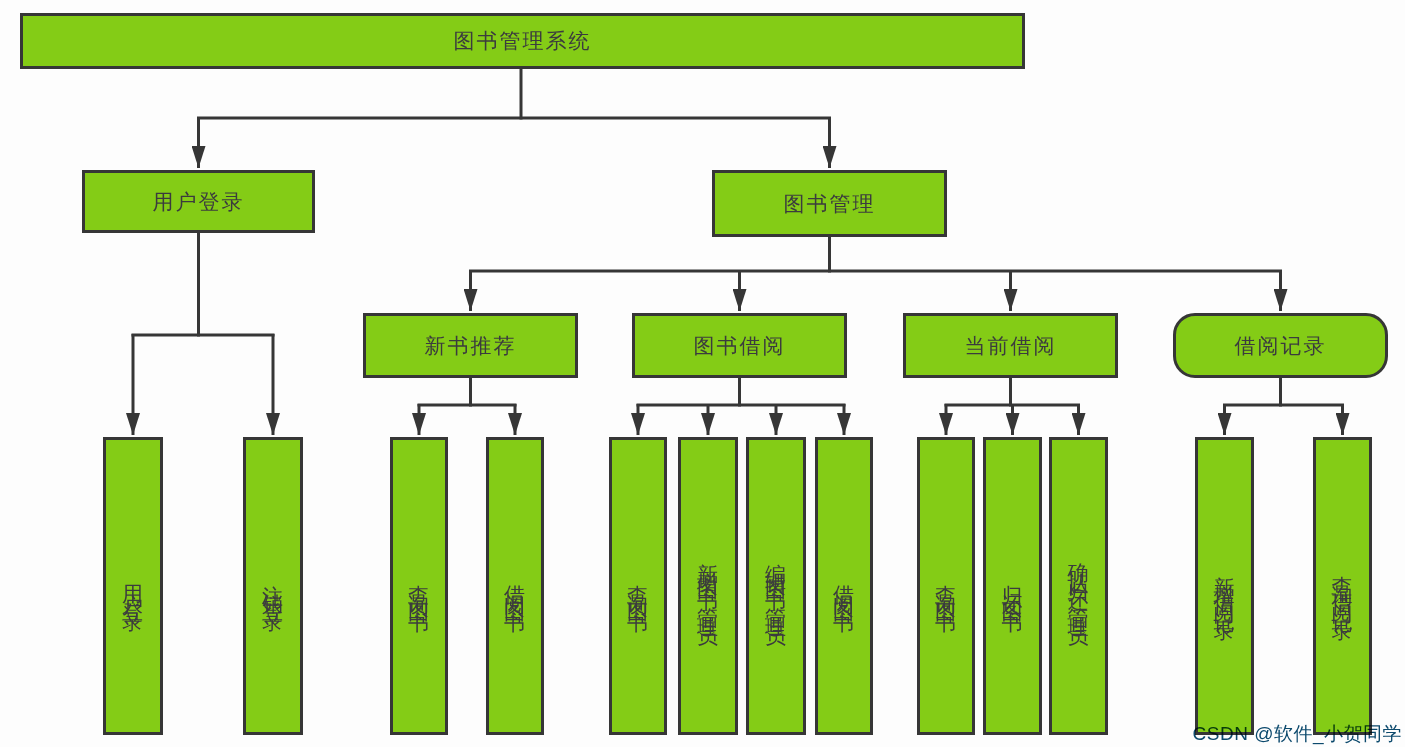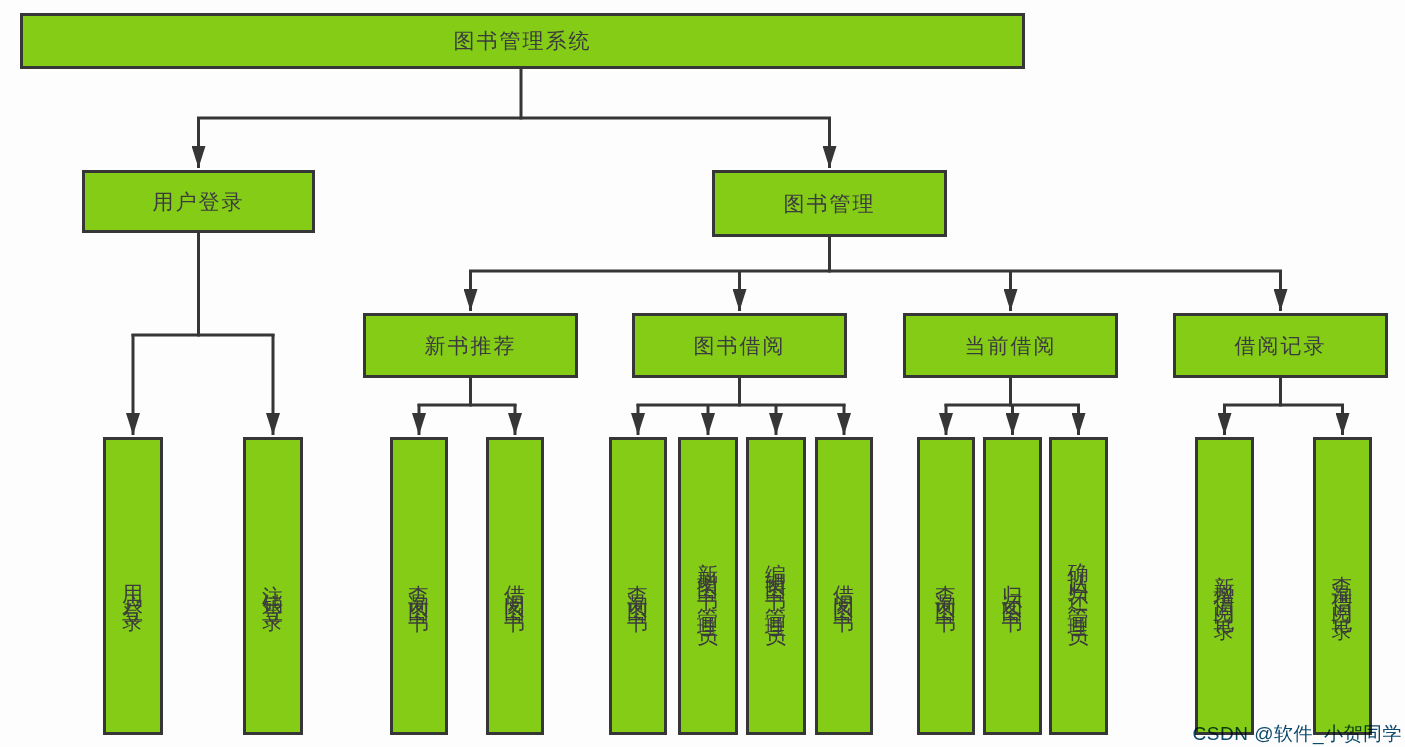--- a/index.html
+++ b/index.html
@@ -44,21 +44,21 @@
     line-height: 1;
     white-space: nowrap;
   }
   .root-box { left: 20px; top: 13px; width: 1005px; height: 56px; }
   .l2-user  { left: 82px;  top: 170px; width: 233px; height: 63px; }
   .l2-book  { left: 712px; top: 170px; width: 235px; height: 67px; }
   .l3 { top: 313px; height: 65px; width: 215px; }
   .l3-a { left: 363px; }
   .l3-b { left: 632px; }
   .l3-c { left: 903px; }
-  .l3-d { left: 1173px; }
+  .l3-d { left: 1173px; border-radius: 22px; }
   .leaf { top: 437px; height: 298px; }
   .leaf-a1 { left: 103px;  width: 60px; }
   .leaf-a2 { left: 243px;  width: 60px; }
   .leaf-b1 { left: 390px;  width: 58px; }
   .leaf-b2 { left: 486px;  width: 58px; }
   .leaf-c1 { left: 609px;  width: 58px; }
   .leaf-c2 { left: 678px;  width: 60px; }
   .leaf-c3 { left: 746px;  width: 60px; }
   .leaf-c4 { left: 815px;  width: 58px; }
   .leaf-d1 { left: 917px;  width: 58px; }

